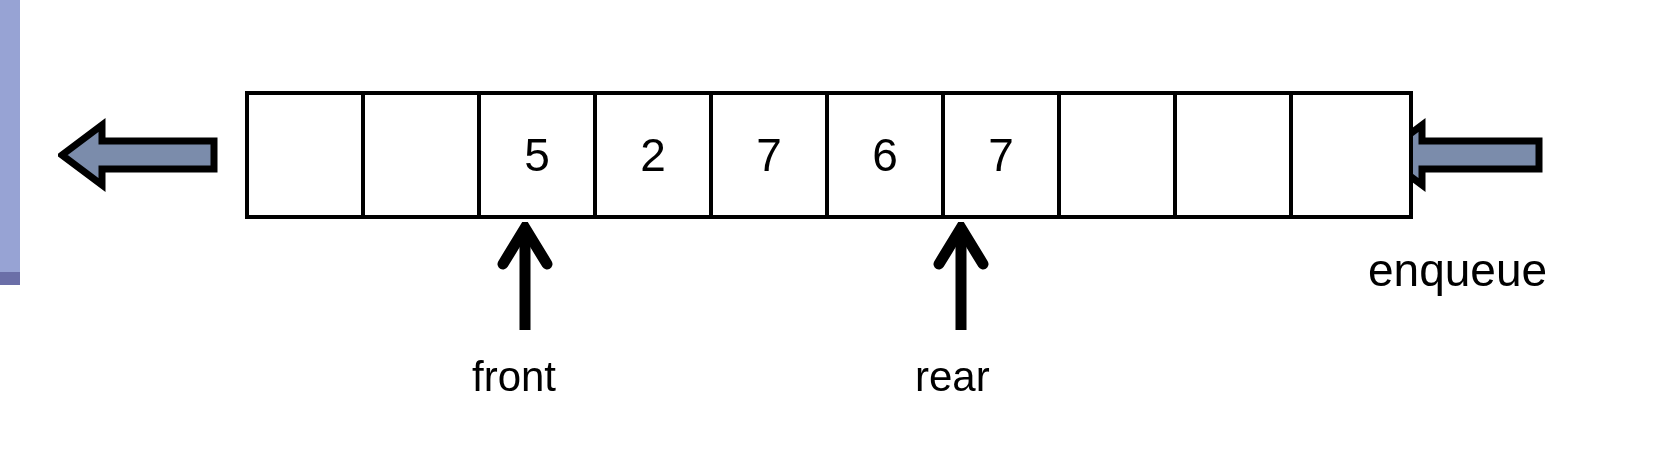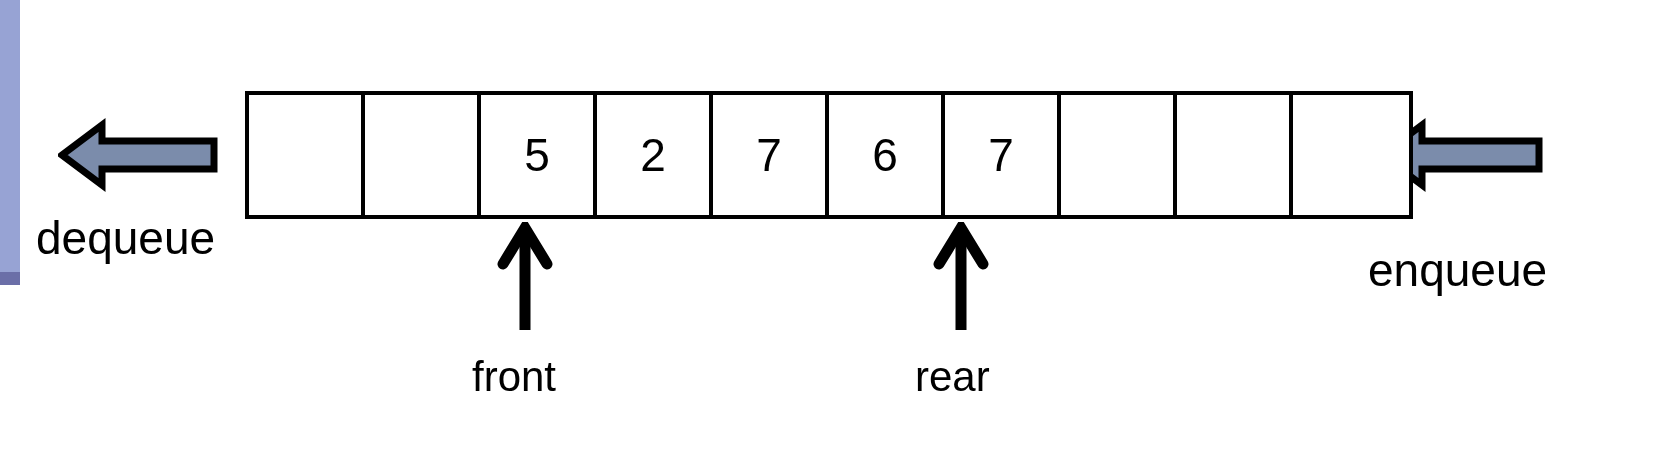--- a/index.html
+++ b/index.html
@@ -128,21 +128,20 @@
     <div class="queue-cell">5</div>
     <div class="queue-cell">2</div>
     <div class="queue-cell">7</div>
     <div class="queue-cell">6</div>
     <div class="queue-cell">7</div>
     <div class="queue-cell"></div>
     <div class="queue-cell"></div>
     <div class="queue-cell"></div>
   </div>
 
-  <div class="side-label dequeue">dequeue</div>
   <div class="side-label enqueue">enqueue</div>
 
   <div class="ptr-arrow front">
     <svg width="56" height="112" viewBox="0 0 56 112" xmlns="http://www.w3.org/2000/svg">
       <line x1="28" y1="108" x2="28" y2="16" stroke="#000000" stroke-width="11"></line>
       <polyline points="6,42 28,6 50,42" fill="none" stroke="#000000" stroke-width="11" stroke-linecap="round" stroke-linejoin="miter"></polyline>
     </svg>
   </div>
 
   <div class="ptr-arrow rear">

